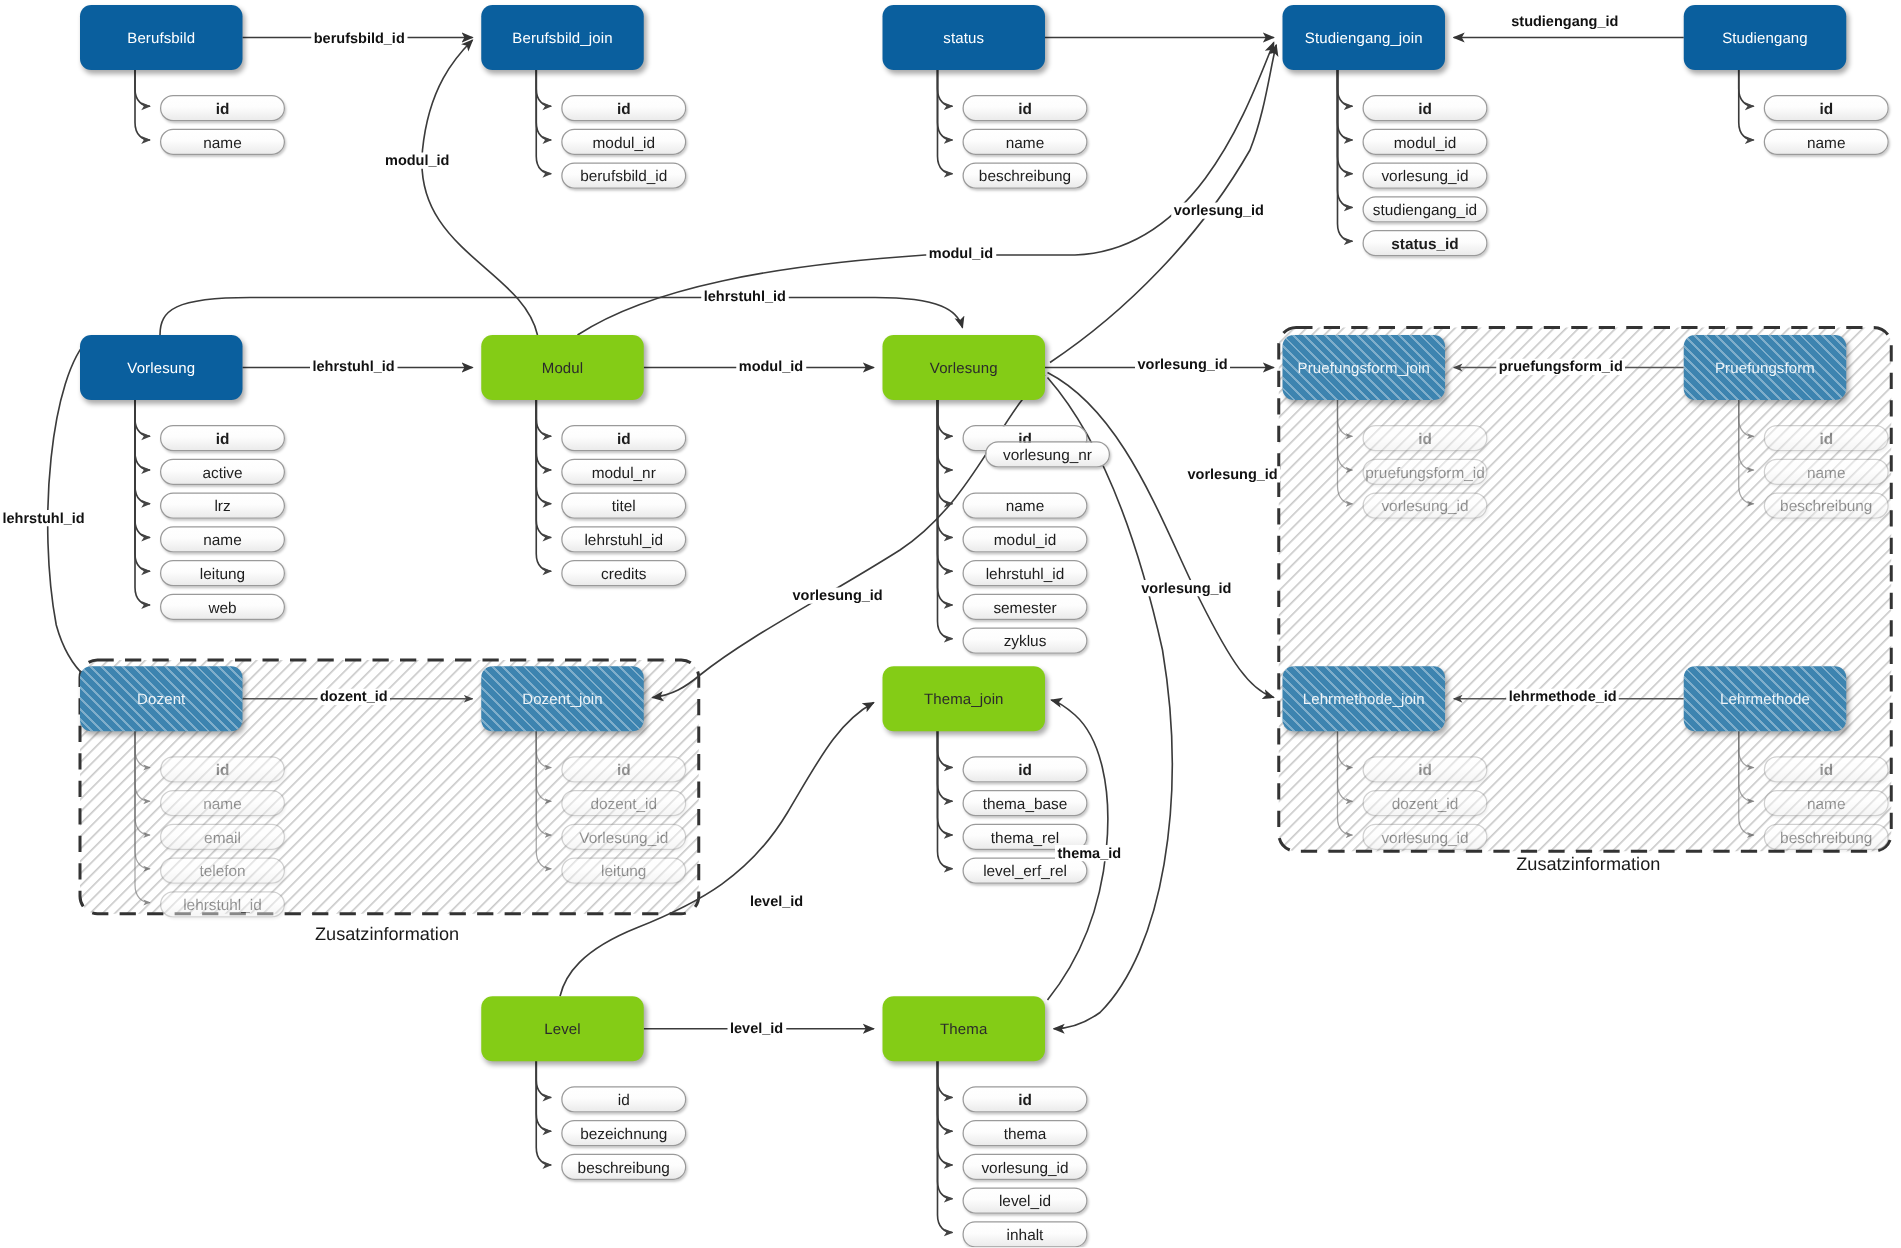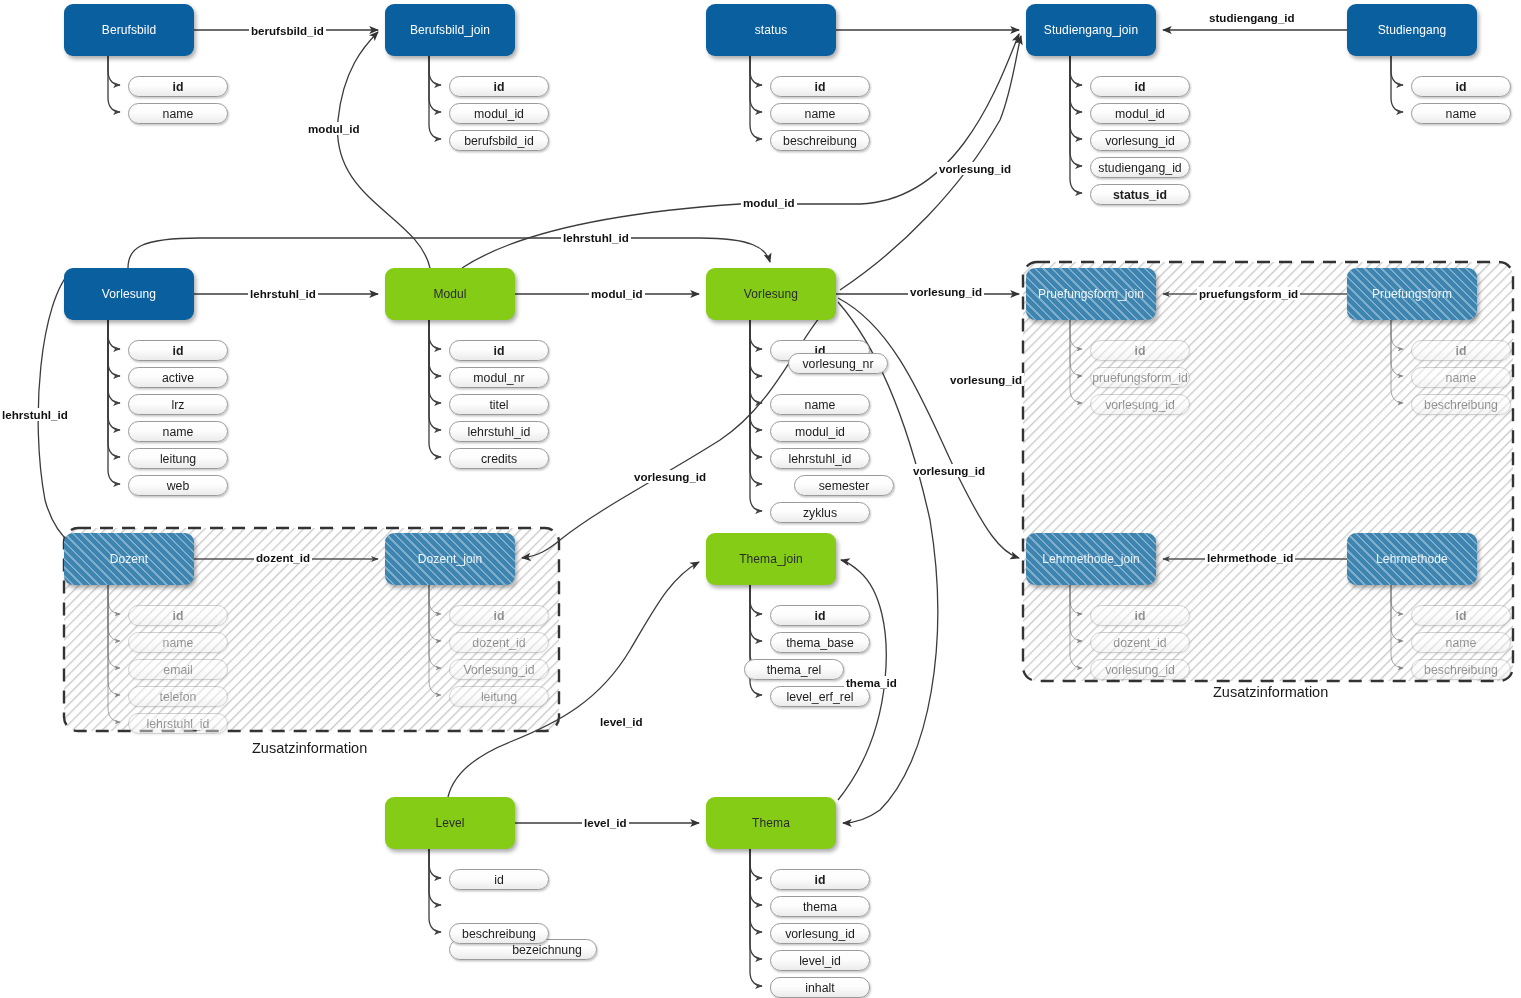--- a/index.html
+++ b/index.html
@@ -242,49 +242,49 @@
       <div class="pill b" style="left: 449px; top: 340px; width: 98px;">id</div>
       <div class="pill" style="left: 449px; top: 367px; width: 98px;">modul_nr</div>
       <div class="pill" style="left: 449px; top: 394px; width: 98px;">titel</div>
       <div class="pill" style="left: 449px; top: 421px; width: 98px;">lehrstuhl_id</div>
       <div class="pill" style="left: 449px; top: 448px; width: 98px;">credits</div>
       <div class="pill b" style="left: 770px; top: 340px; width: 98px;">id</div>
       <div class="pill" style="left: 770px; top: 353px; width: 98px; margin-left: 18px;">vorlesung_nr</div>
       <div class="pill" style="left: 770px; top: 394px; width: 98px;">name</div>
       <div class="pill" style="left: 770px; top: 421px; width: 98px;">modul_id</div>
       <div class="pill" style="left: 770px; top: 448px; width: 98px;">lehrstuhl_id</div>
-      <div class="pill" style="left: 770px; top: 475px; width: 98px; margin-left: 24px;">semester</div>
+      <div class="pill" style="left: 770px; top: 475px; width: 98px;">semester</div>
       <div class="pill" style="left: 770px; top: 502px; width: 98px;">zyklus</div>
       <div class="pill b faded" style="left: 1090px; top: 340px; width: 98px;">id</div>
       <div class="pill faded" style="left: 1090px; top: 367px; width: 98px;">pruefungsform_id</div>
       <div class="pill faded" style="left: 1090px; top: 394px; width: 98px;">vorlesung_id</div>
       <div class="pill b faded" style="left: 1411px; top: 340px; width: 98px;">id</div>
       <div class="pill faded" style="left: 1411px; top: 367px; width: 98px;">name</div>
       <div class="pill faded" style="left: 1411px; top: 394px; width: 98px;">beschreibung</div>
       <div class="pill b faded" style="left: 128px; top: 605px; width: 98px;">id</div>
       <div class="pill faded" style="left: 128px; top: 632px; width: 98px;">name</div>
       <div class="pill faded" style="left: 128px; top: 659px; width: 98px;">email</div>
       <div class="pill faded" style="left: 128px; top: 686px; width: 98px;">telefon</div>
       <div class="pill faded" style="left: 128px; top: 713px; width: 98px;">lehrstuhl_id</div>
       <div class="pill b faded" style="left: 449px; top: 605px; width: 98px;">id</div>
       <div class="pill faded" style="left: 449px; top: 632px; width: 98px;">dozent_id</div>
       <div class="pill faded" style="left: 449px; top: 659px; width: 98px;">Vorlesung_id</div>
       <div class="pill faded" style="left: 449px; top: 686px; width: 98px;">leitung</div>
       <div class="pill b" style="left: 770px; top: 605px; width: 98px;">id</div>
       <div class="pill" style="left: 770px; top: 632px; width: 98px;">thema_base</div>
-      <div class="pill" style="left: 744px; top: 659px; width: 98px;">thema_rel</div>
+      <div class="pill" style="left: 770px; top: 659px; width: 98px;">thema_rel</div>
       <div class="pill" style="left: 770px; top: 686px; width: 98px;">level_erf_rel</div>
       <div class="pill b faded" style="left: 1090px; top: 605px; width: 98px;">id</div>
       <div class="pill faded" style="left: 1090px; top: 632px; width: 98px;">dozent_id</div>
       <div class="pill faded" style="left: 1090px; top: 659px; width: 98px;">vorlesung_id</div>
       <div class="pill b faded" style="left: 1411px; top: 605px; width: 98px;">id</div>
       <div class="pill faded" style="left: 1411px; top: 632px; width: 98px;">name</div>
       <div class="pill faded" style="left: 1411px; top: 659px; width: 98px;">beschreibung</div>
       <div class="pill" style="left: 449px; top: 869px; width: 98px;">id</div>
-      <div class="pill" style="left: 449px; top: 939px; width: 98px; padding-left: 48px;">bezeichnung</div>
+      <div class="pill" style="left: 449px; top: 896px; width: 98px;">bezeichnung</div>
       <div class="pill" style="left: 449px; top: 923px; width: 98px;">beschreibung</div>
       <div class="pill b" style="left: 770px; top: 869px; width: 98px;">id</div>
       <div class="pill" style="left: 770px; top: 896px; width: 98px;">thema</div>
       <div class="pill" style="left: 770px; top: 923px; width: 98px;">vorlesung_id</div>
       <div class="pill" style="left: 770px; top: 950px; width: 98px;">level_id</div>
       <div class="pill" style="left: 770px; top: 977px; width: 98px; border-radius: 10px;">inhalt</div>
     </div>
   <div id="label-layer">
       <div class="edgelbl" style="left: 249px; top: 24px;">berufsbild_id</div>
       <div class="edgelbl" style="left: 306px; top: 122px;">modul_id</div>

